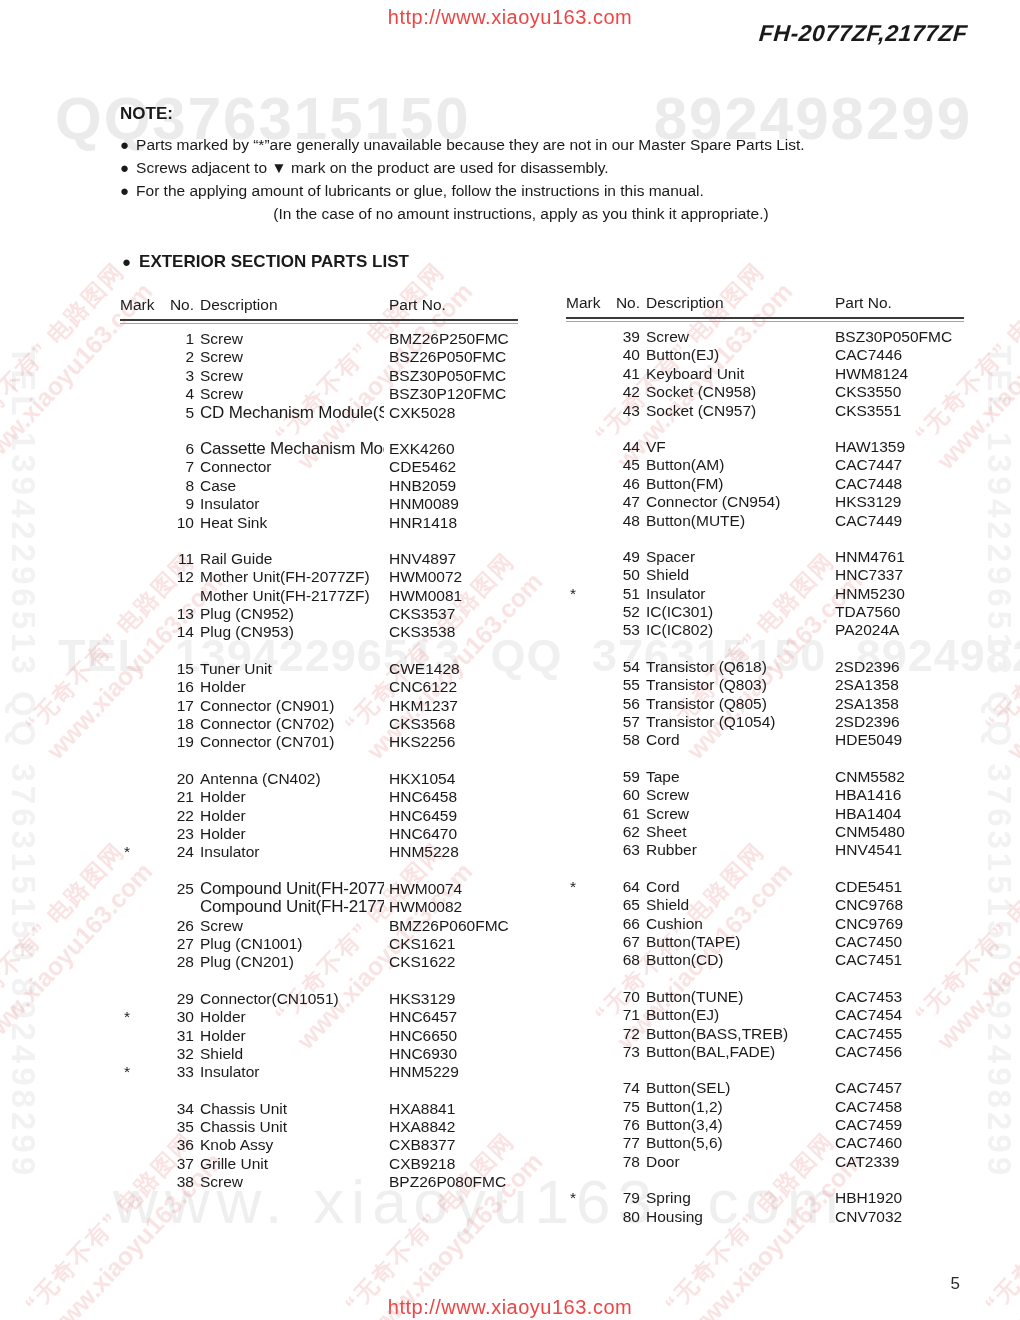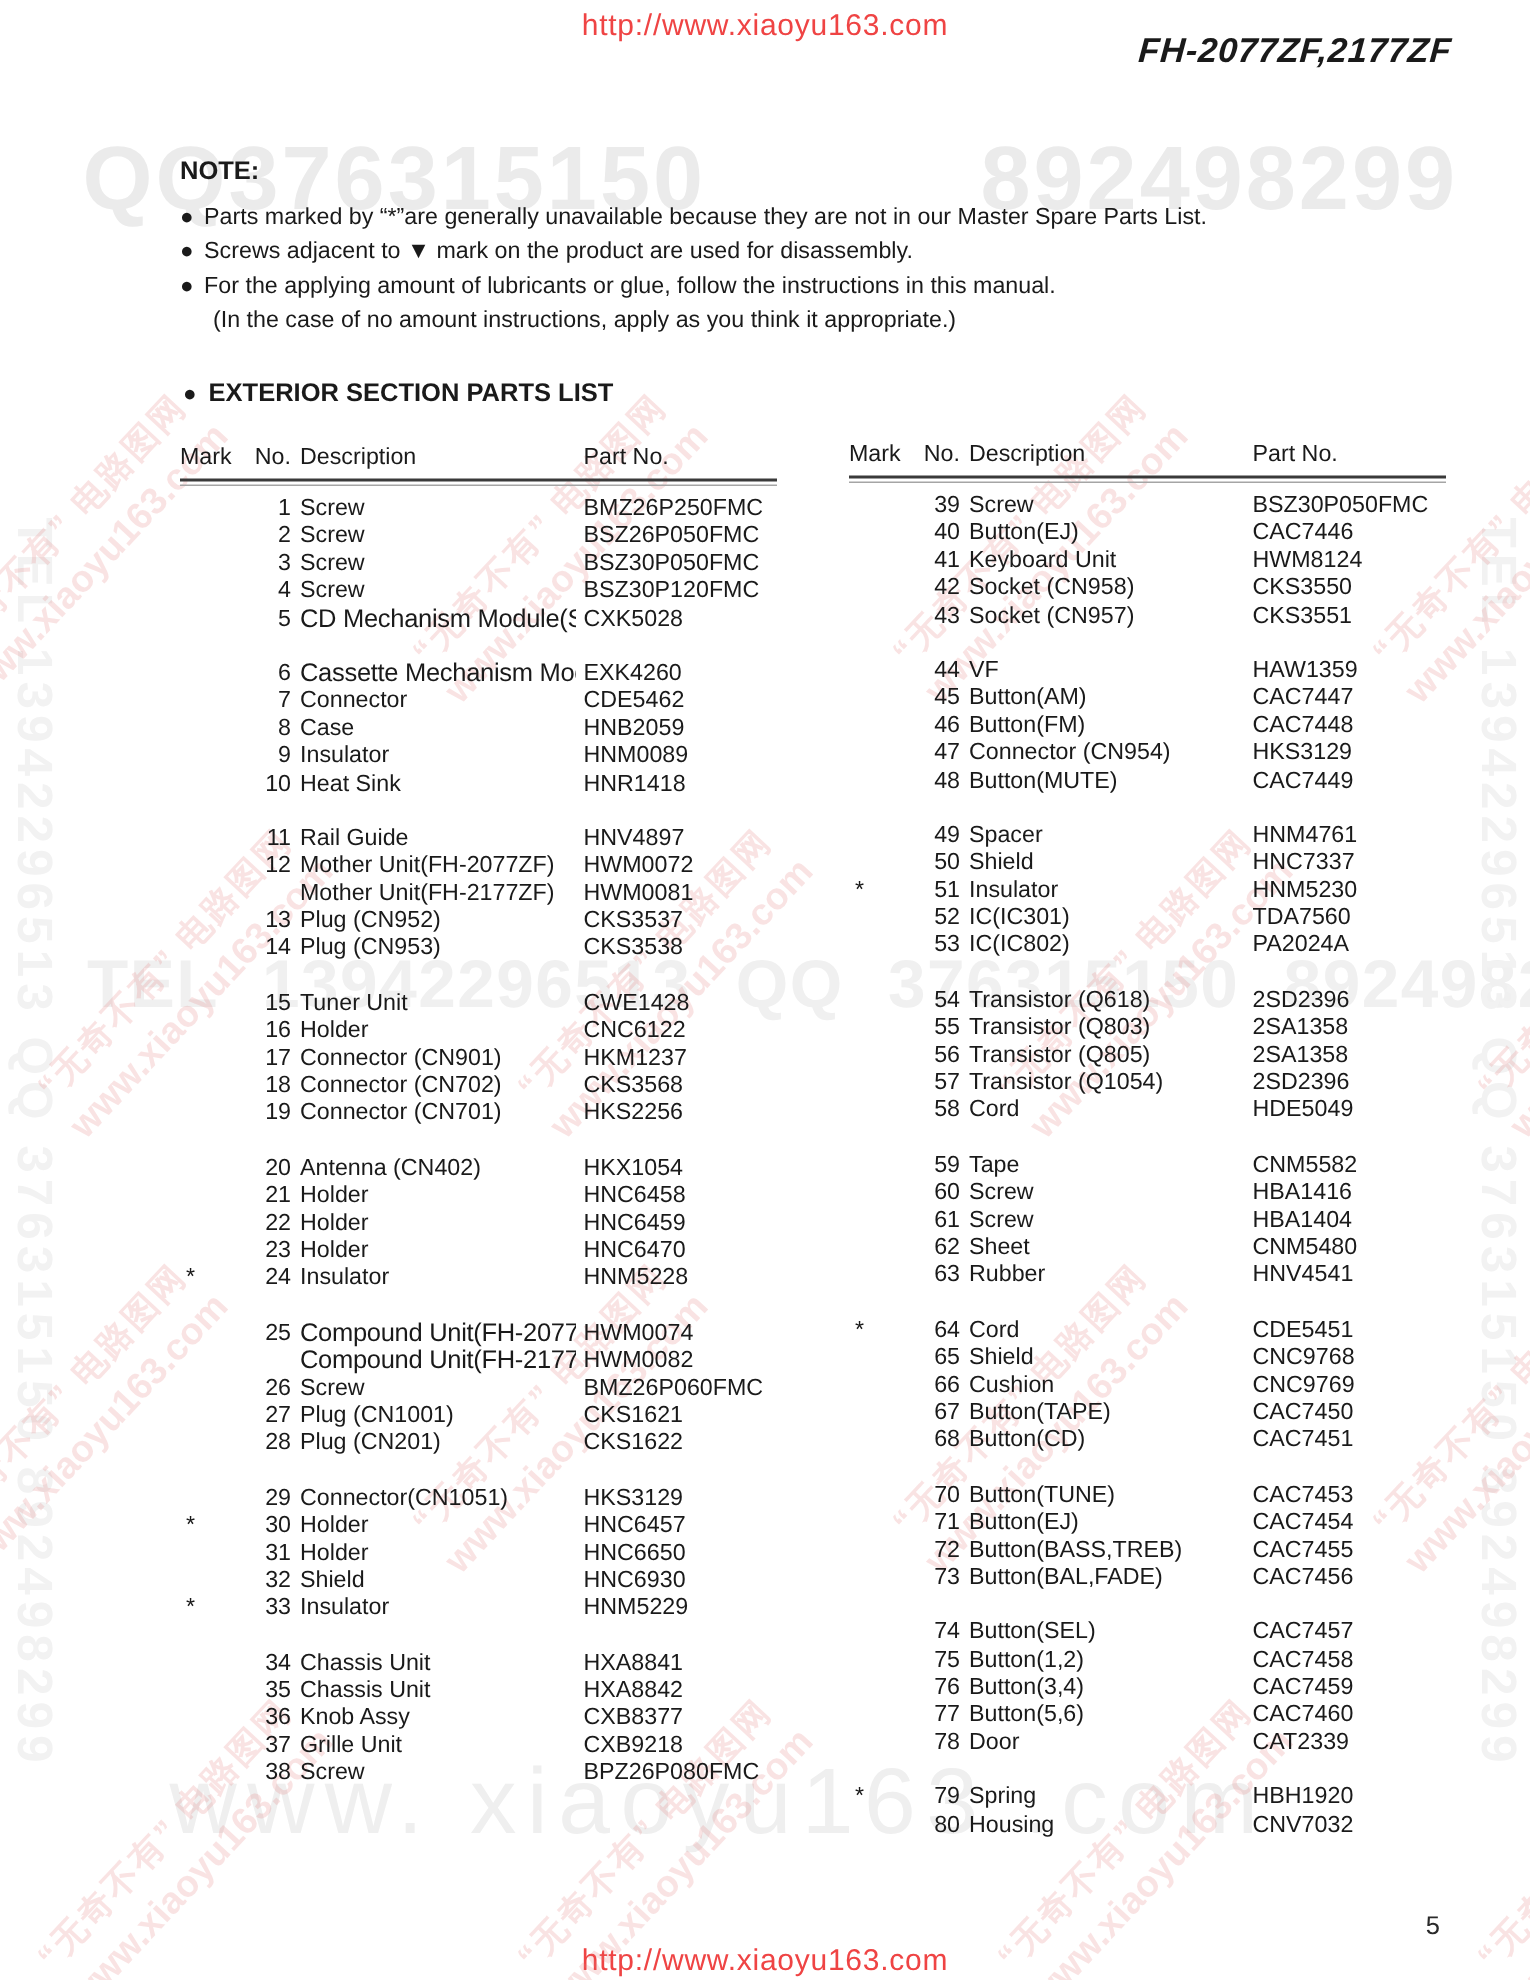--- a/index.html
+++ b/index.html
@@ -25,21 +25,21 @@
   .wm-diag .l1{font-size:23px;letter-spacing:2px;}
   .wm-diag .l2{font-size:25px;}
   
   .content{position:absolute;inset:0;z-index:2;}
   .model{position:absolute;top:20px;right:52px;font-size:23px;font-weight:bold;
          font-style:italic;letter-spacing:0.5px;transform:skewX(-4deg);}
   .note{position:absolute;left:120px;top:104px;width:780px;}
   .note-title{font-size:17px;font-weight:bold;margin:0 0 9px 0;}
   .note-line{font-size:15.5px;line-height:23px;display:flex;align-items:baseline;}
   .note-line .dot{font-size:15px;margin-right:7px;}
-  .note-sub{font-size:15.5px;line-height:23px;padding-left:22px;}
+  .note-sub{font-size:15.5px;line-height:23px;padding-left:22px;text-align:center;}
   .section-head{position:absolute;left:122px;top:252px;font-size:17px;font-weight:bold;
                 display:flex;align-items:baseline;}
   .section-head .dot{font-size:15px;margin-right:8px;}
   
   .col{position:absolute;width:398px;}
   .col-left{left:120px;top:296px;}
   .col-right{left:566px;top:294px;}
   .thead{display:grid;grid-template-columns:40px 34px 190px 1fr;font-size:15.5px;height:20px;}
   .thead .h-no{text-align:right;}
   .thead .h-desc{padding-left:6px;}

